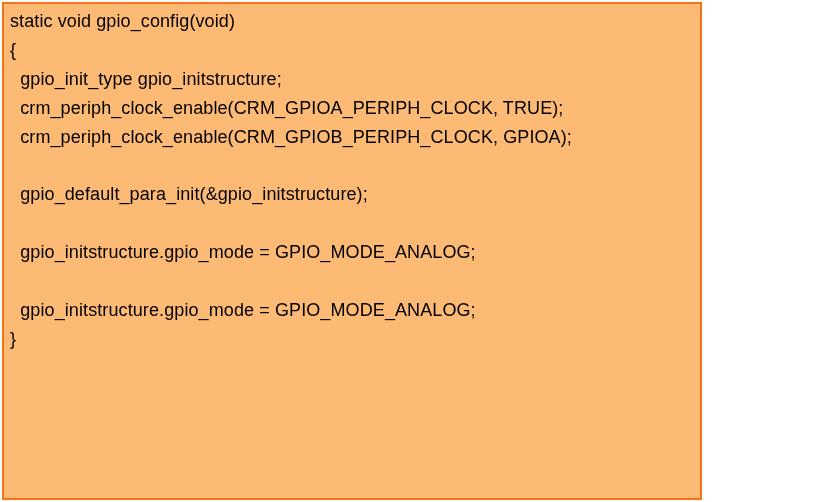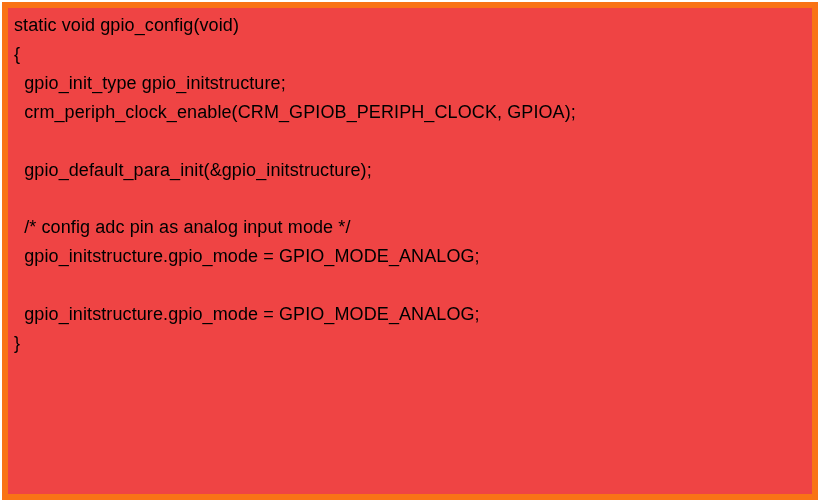--- a/index.html
+++ b/index.html
@@ -7,46 +7,46 @@
     padding: 0;
     width: 830px;
     height: 502px;
     background: #ffffff;
     font-family: "Liberation Sans", sans-serif;
   }
   .code-box {
     position: absolute;
     left: 2px;
     top: 2px;
-    width: 816px;
+    width: 700px;
     height: 498px;
     box-sizing: border-box;
-    border: 6px solid #f97316;
-    background: #ef4444;
+    border: 2px solid #f97316;
+    background: #fdba74;
     padding: 3px 6px 0 6px;
     overflow: hidden;
   }
   .code-line {
     white-space: pre;
     font-size: 18px;
     line-height: 28.9px;
     min-height: 28.9px;
     letter-spacing: 0.1px;
     color: #000000;
   }
 </style>
 </head>
 <body>
 
 <div class="code-box">
   <div class="code-line">static void gpio_config(void)</div>
   <div class="code-line">{</div>
   <div class="code-line">  gpio_init_type gpio_initstructure;</div>
+  <div class="code-line">  crm_periph_clock_enable(CRM_GPIOA_PERIPH_CLOCK, TRUE);</div>
   <div class="code-line">  crm_periph_clock_enable(CRM_GPIOB_PERIPH_CLOCK, GPIOA);</div>
   <div class="code-line"></div>
   <div class="code-line">  gpio_default_para_init(&amp;gpio_initstructure);</div>
   <div class="code-line"></div>
-  <div class="code-line">  /* config adc pin as analog input mode */</div>
   <div class="code-line">  gpio_initstructure.gpio_mode = GPIO_MODE_ANALOG;</div>
   <div class="code-line"></div>
   <div class="code-line">  gpio_initstructure.gpio_mode = GPIO_MODE_ANALOG;</div>
   <div class="code-line">}</div>
 </div>
 
 </body></html>

